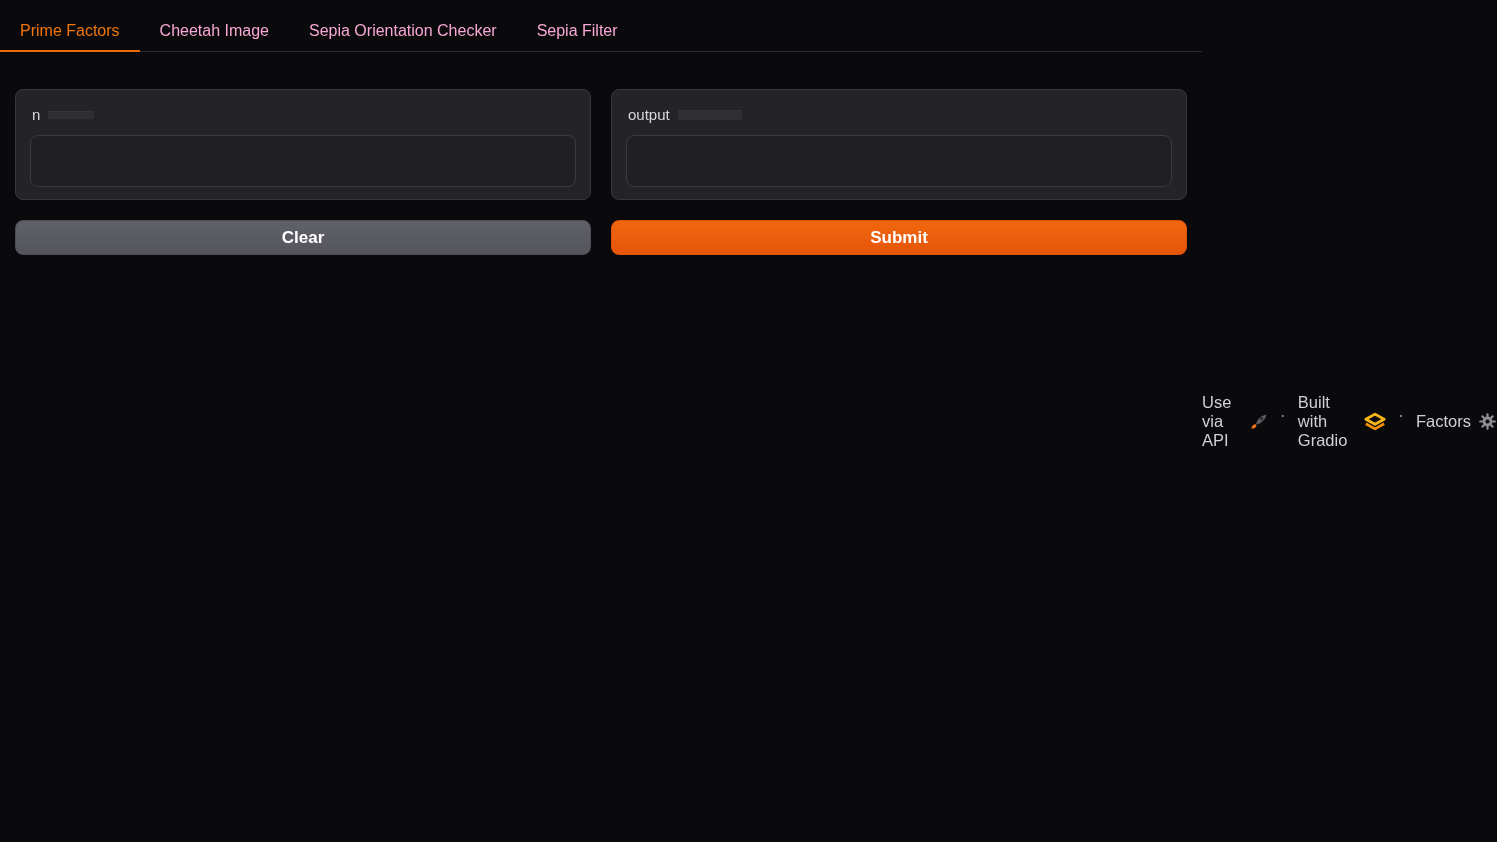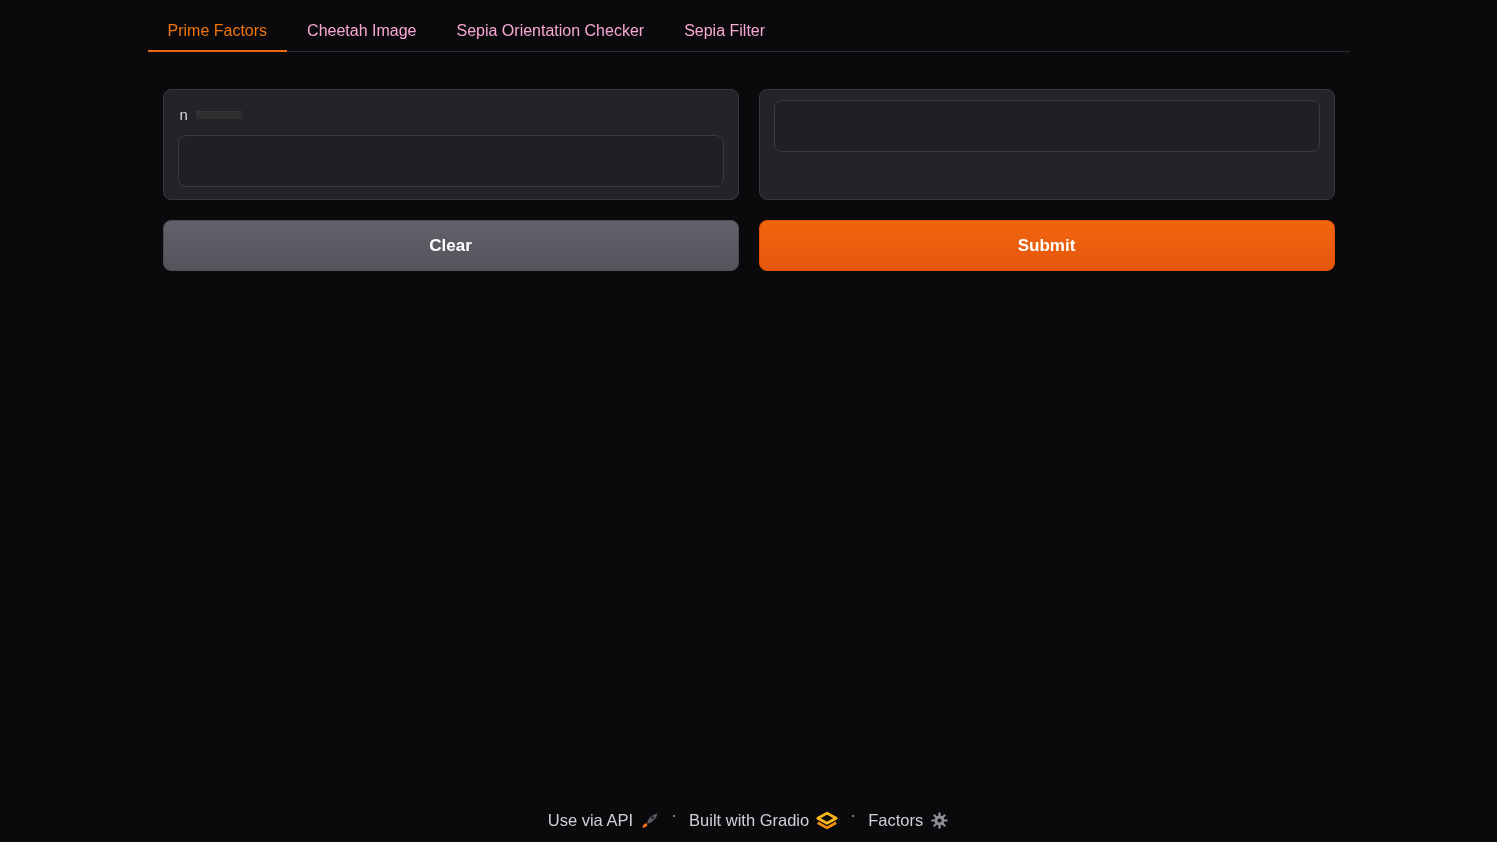--- a/index.html
+++ b/index.html
@@ -3,21 +3,21 @@
 <meta charset="utf-8">
 <style>
   html,body{margin:0;padding:0;}
   body{
     width:1497px;height:842px;
     background:#0a0a0d;
     font-family:"Liberation Sans", sans-serif;
     color:#e6e6ea;
     overflow:hidden;
   }
-  .page{display:flex;flex-direction:column;height:842px;}
+  .page{display:flex;flex-direction:row;height:842px;}
   .main{flex:1 1 auto;}
   .container{width:1202px;margin:0 auto;padding-top:10px;}
 
   
   .tab-nav{display:flex;border-bottom:1px solid #2a2a30;}
   .tab{
     background:none;border:none;outline:none;cursor:pointer;
     padding:11px 20px;font-size:16px;line-height:19px;
     color:#f9a8d4;font-family:inherit;white-space:nowrap;
   }
@@ -54,21 +54,21 @@
     display:block;width:100%;height:52px;box-sizing:border-box;
     background:#1f1f24;border:1px solid #3a3a42;border-radius:8px;
     resize:none;outline:none;color:#e4e4e7;
     font-family:inherit;font-size:15px;padding:8px 10px;
   }
 
   
   .button-row{display:flex;gap:20px;margin-top:20px;}
   .btn-col{flex:1 1 0;display:flex;gap:20px;}
   .btn{
-    flex:1 1 0;height:51px;border-radius:8px;cursor:pointer;
+    flex:1 1 0;height:35px;border-radius:8px;cursor:pointer;
     border:1px solid transparent;
     font-family:inherit;font-weight:700;font-size:17px;color:#ffffff;
   }
   .btn.secondary{
     background:linear-gradient(180deg,#61616a,#54545d);
     border-color:#4c4c55;
   }
   .btn.primary{
     background:linear-gradient(180deg,#f1660e,#e5550b);
     border-color:#dd5109;
@@ -106,20 +106,24 @@
         <div class="row">
           <div class="block">
             <div class="block-label">
               <span>n</span>
               <span class="ghost g-n"></span>
             </div>
             <textarea class="gr-input" aria-label="n" style=""></textarea>
           </div>
 
           <div class="block">
+            <div class="block-label">
+              <span>output</span>
+              <span class="ghost g-out"></span>
+            </div>
             <textarea class="gr-input" aria-label="output" style=""></textarea>
           </div>
         </div>
 
         <div class="button-row">
           <div class="btn-col">
             <button class="btn secondary">Clear</button>
             <button class="btn primary">Submit</button>
           </div>
         </div>

